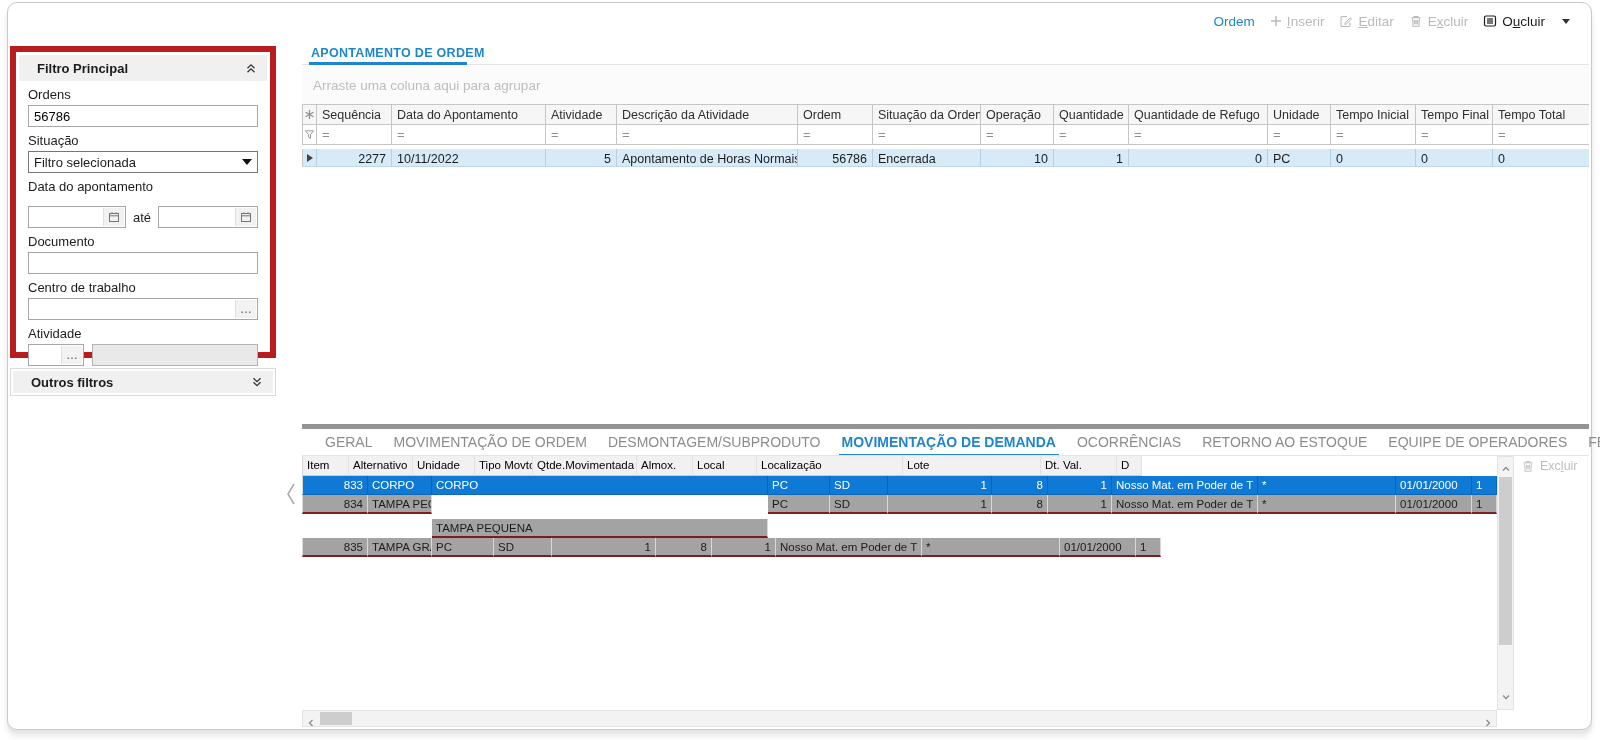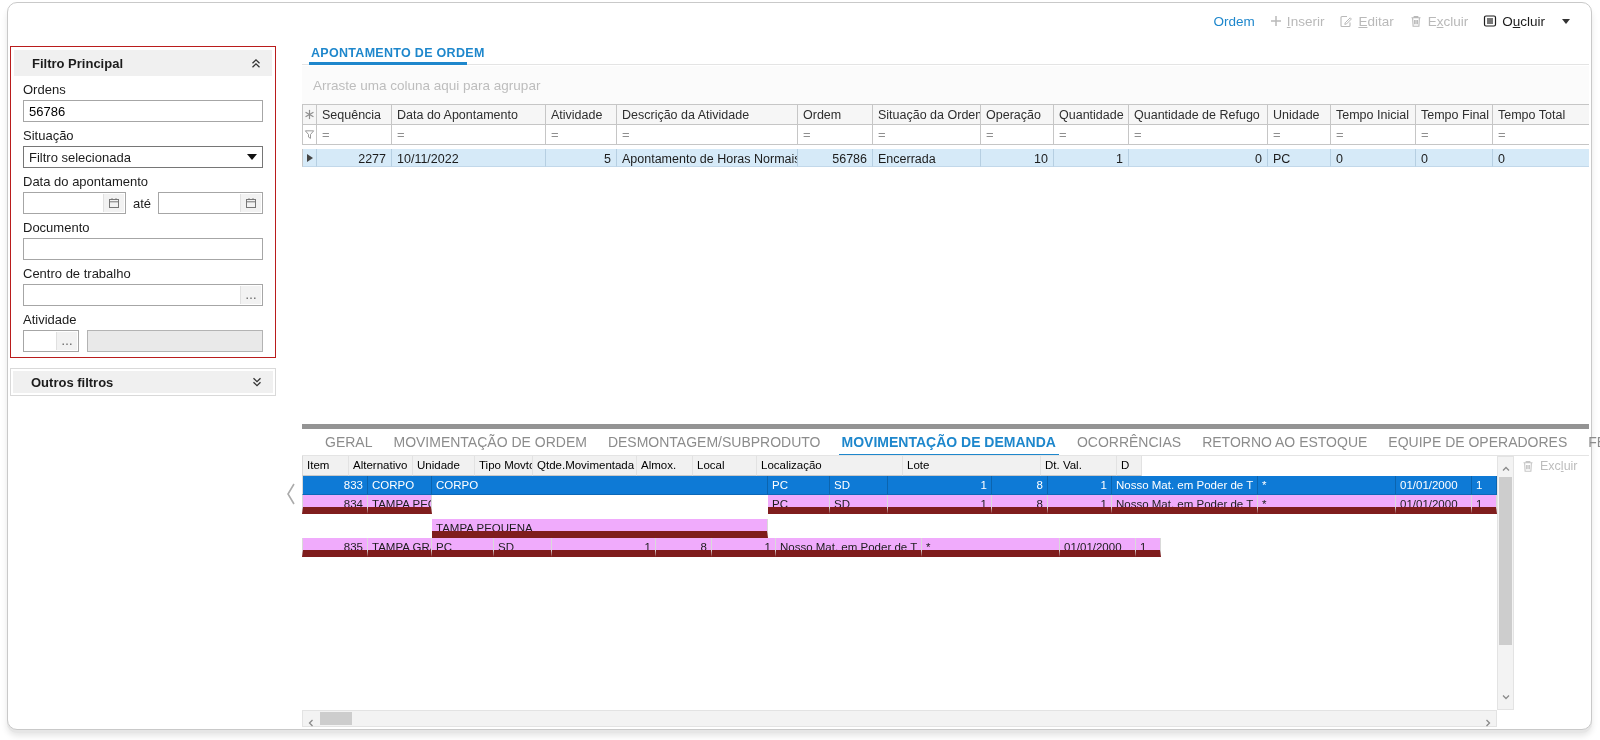--- a/index.html
+++ b/index.html
@@ -27,21 +27,21 @@
   .tb-btn{display:flex;align-items:center;gap:5px;}
   .tb-btn.disabled{color:#b9b9b9;}
   .tb-btn.enabled{color:#1c1c1c;}
   .tb-btn .accel, .u{text-decoration:underline;}
   .tb-ico{display:inline-flex;align-items:center;}
   .tb-caret{width:0;height:0;border-left:4px solid transparent;border-right:4px solid transparent;border-top:5px solid #333;margin-left:2px;}
 
   
   .fp-panel{
     position:absolute;left:10px;top:46px;width:266px;height:312px;
-    border:1px solid #b91c1c;background:#fff;box-sizing:border-box;
+    border:6px solid #b91c1c;background:#fff;box-sizing:border-box;
   }
   .sec-header{
     margin:3px;height:26px;background:#f0f0f0;
     display:flex;align-items:center;justify-content:space-between;
     font-weight:bold;font-size:13px;padding:0 10px 0 18px;box-sizing:border-box;
   }
   .of-panel{
     position:absolute;left:10px;top:368px;width:266px;height:28px;
     border:1px solid #d9d9d9;background:#fff;box-sizing:border-box;
   }
@@ -51,21 +51,21 @@
   .f-input{
     display:block;width:100%;height:22px;border:1px solid #a6a6a6;box-sizing:border-box;
     font-size:13px;padding:0 5px;font-family:inherit;margin-top:3px;background:#fff;outline:none;
   }
   .combo{
     margin-top:3px;height:22px;border:1px solid #767676;box-sizing:border-box;
     display:flex;align-items:center;justify-content:space-between;
     font-size:13px;padding:0 5px;background:#fff;cursor:pointer;
   }
   .combo-arrow{width:0;height:0;border-left:5px solid transparent;border-right:5px solid transparent;border-top:6px solid #111;}
-  .date-row{display:flex;align-items:center;gap:7px;margin-top:3px;}
+  .date-row{display:flex;align-items:center;gap:7px;margin-top:12px;}
   .inwrap{position:relative;height:22px;border:1px solid #a6a6a6;box-sizing:border-box;background:#fff;}
   .inwrap input{position:absolute;inset:0;border:0;width:100%;height:100%;box-sizing:border-box;font-size:13px;padding:0 22px 0 4px;font-family:inherit;outline:none;background:transparent;}
   .in-btn{
     position:absolute;right:1px;top:1px;bottom:1px;width:20px;background:#f2f2f2;
     display:flex;align-items:center;justify-content:center;cursor:pointer;
     color:#555;font-size:12px;border-left:1px solid #e0e0e0;
   }
   .ate{font-size:13px;}
   .dis-input{background:#e9e9e9;border:1px solid #b3b3b3;}
   .ativ-row{display:flex;gap:8px;margin-top:3px;}
@@ -105,21 +105,21 @@
   .btab{position:relative;padding:3px 0 7px;cursor:pointer;}
   .btab.active{color:var(--accent);font-weight:600;}
   .btab.active::after{content:"";position:absolute;left:-3px;right:-3px;bottom:0;height:3px;background:var(--accent);}
   .btab-hairline{position:absolute;left:302px;top:455px;width:1287px;height:1px;background:#e4e4e4;}
 
   
   .bg{position:absolute;left:302px;top:456px;width:1195px;overflow:hidden;font-size:11.5px;}
   .bg-row{display:flex;}
   .bg-cell{box-sizing:border-box;padding:0 4px;white-space:nowrap;overflow:hidden;flex:0 0 auto;}
   .bg-h{height:20px;line-height:19px;background:#f1f1f1;border-bottom:1px solid #c9c9c9;border-right:1px solid #e2e2e2;color:#000;}
-  .bg-d{height:19px;line-height:18px;background:#f0abfc;border-right:1px solid #d9d9d9;border-bottom:7px solid #7f1d1d;}
+  .bg-d{height:19px;line-height:18px;background:#a3a3a3;border-right:1px solid #d9d9d9;border-bottom:2px solid #7f1d1d;}
   .bg-row .bg-cell:first-child{border-left:1px solid #d9d9d9;}
   .bg-row.sel .bg-d{background:var(--sel);color:#fff;border-right:1px solid rgba(0,0,0,.18);border-bottom:1px solid #0b68b8;}
 
   
   .vsb{position:absolute;left:1497px;top:456px;width:17px;height:254px;background:#f3f3f3;border:1px solid #e3e3e3;box-sizing:border-box;}
   .vsb .thumb{position:absolute;left:1px;right:1px;top:20px;height:168px;background:#cdcdcd;}
   .vsb .arr-up{position:absolute;top:3px;left:3px;}
   .vsb .arr-dn{position:absolute;bottom:3px;left:3px;}
   .hsb{position:absolute;left:302px;top:710px;width:1195px;height:17px;background:#f3f3f3;border:1px solid #e3e3e3;box-sizing:border-box;}
   .hsb .thumb{position:absolute;top:1px;bottom:1px;left:17px;width:32px;background:#cdcdcd;}

